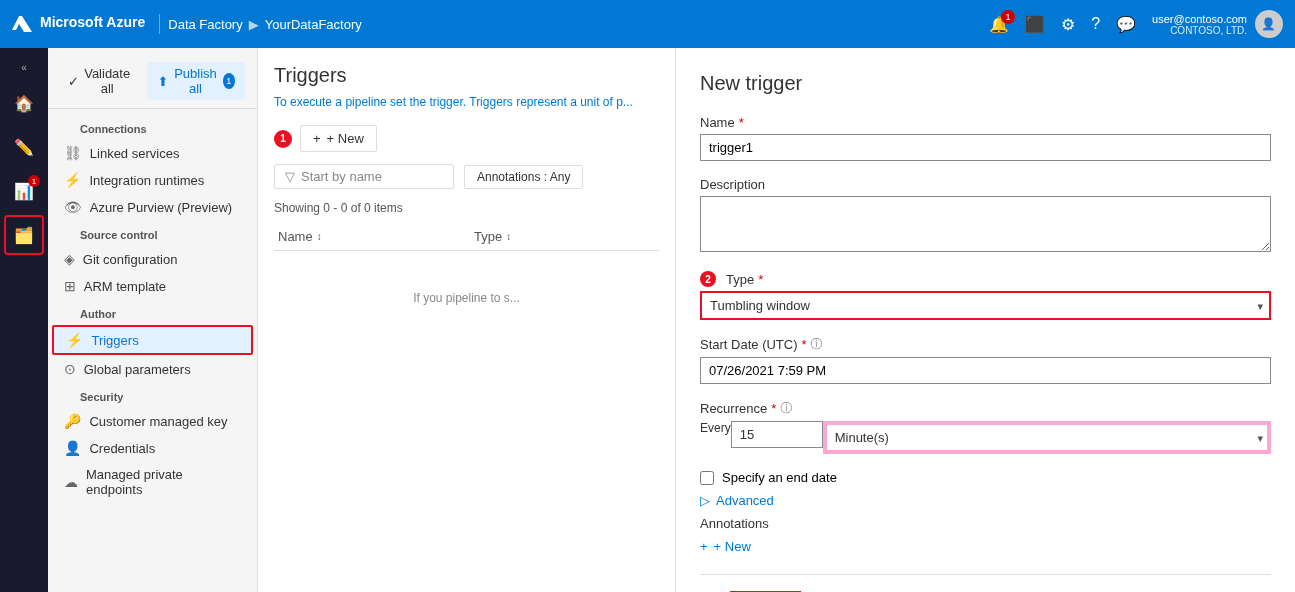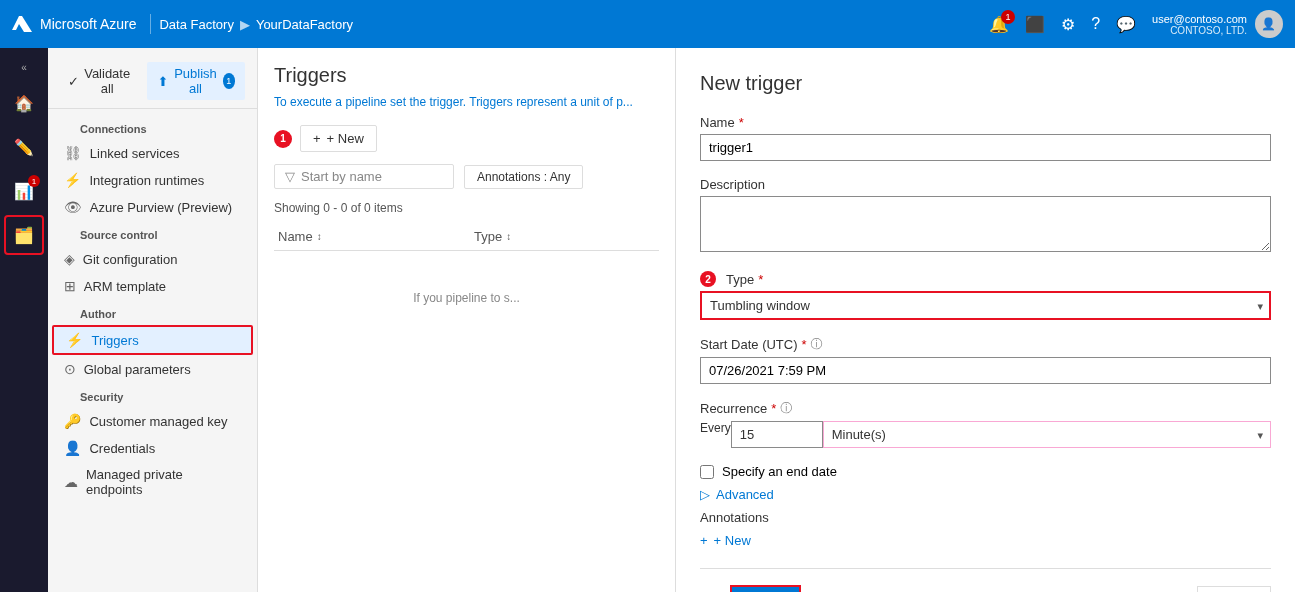--- a/index.html
+++ b/index.html
@@ -8,21 +8,21 @@
     
     .top-bar {
       height: 48px;
       background: #0078d4;
       display: flex;
       align-items: center;
       padding: 0 12px;
       flex-shrink: 0;
       color: white;
     }
-    .top-bar-brand { display: flex; align-items: center; gap: 8px; font-size: 15px; font-weight: 400; border-right: 1px solid rgba(255,255,255,0.4); padding-right: 14px; margin-right: 8px; }
+    .top-bar-brand { display: flex; align-items: flex-start; gap: 8px; font-size: 15px; font-weight: 700; border-right: 1px solid rgba(255,255,255,0.4); padding-right: 14px; margin-right: 8px; }
     .top-bar-brand span { font-size: 14px; }
     .breadcrumb { display: flex; align-items: center; gap: 6px; color: white; font-size: 13px; }
     .breadcrumb-sep { opacity: 0.7; }
     .top-bar-right { margin-left: auto; display: flex; align-items: center; gap: 16px; }
     .top-bar-icon { position: relative; cursor: pointer; color: white; font-size: 16px; }
     .badge { position: absolute; top: -5px; right: -6px; background: #c00; color: white; border-radius: 50%; width: 14px; height: 14px; font-size: 9px; display: flex; align-items: center; justify-content: center; }
     .user-info { display: flex; align-items: center; gap: 8px; font-size: 12px; color: white; }
     .user-avatar { width: 28px; height: 28px; border-radius: 50%; background: #ccc; display: flex; align-items: center; justify-content: center; font-size: 12px; color: #333; }
 
     
@@ -109,21 +109,21 @@
     .form-input { width: 100%; border: 1px solid #8a8a8a; padding: 5px 8px; font-size: 13px; color: #000000; outline: none; }
     .form-textarea { width: 100%; border: 1px solid #8a8a8a; padding: 5px 8px; font-size: 13px; color: #333; resize: vertical; min-height: 56px; outline: none; }
     .form-select-wrap { position: relative; }
     .form-select-highlighted { border: 2px solid #e81123 !important; }
     .form-select { width: 100%; border: 1px solid #8a8a8a; padding: 5px 8px; font-size: 13px; color: #333; appearance: none; background: white; outline: none; }
     .select-arrow { position: absolute; right: 8px; top: 50%; transform: translateY(-50%); pointer-events: none; font-size: 11px; color: #555; }
     .recurrence-row { display: flex; align-items: flex-start; gap: 0; }
     .recurrence-label { font-size: 12px; color: #333; }
     .recurrence-input { border: 1px solid #8a8a8a; padding: 5px 8px; font-size: 13px; color: #333; width: 92px; outline: none; }
     .recurrence-select-wrap { position: relative; flex: 1; }
-    .recurrence-select { width: 100%; border: 1px solid #f9a8d4; padding: 5px 8px; font-size: 13px; color: #333; appearance: none; background: white; outline: none; }
+    .recurrence-select { width: 100%; border: 4px solid #f9a8d4; padding: 5px 8px; font-size: 13px; color: #333; appearance: none; background: white; outline: none; }
     .checkbox-row { display: flex; align-items: center; gap: 8px; margin: 8px 0; }
     .checkbox-row input { width: 14px; height: 14px; }
     .advanced-row { display: flex; align-items: center; gap: 6px; color: #0078d4; cursor: pointer; font-size: 13px; margin: 8px 0; }
     .annotations-section { margin-top: 8px; }
     .annotations-title { font-size: 13px; color: #333; margin-bottom: 8px; }
     .add-annotation { display: inline-flex; align-items: center; gap: 6px; color: #0078d4; cursor: pointer; font-size: 13px; }
     .panel-footer { display: flex; align-items: center; gap: 12px; margin-top: 20px; padding-top: 16px; border-top: 1px solid #ddd; }
     .ok-btn { background: #0078d4; color: white; border: none; padding: 6px 24px; font-size: 13px; cursor: pointer; border: 2px solid #e81123; }
     .cancel-btn { background: white; color: #333; border: 1px solid #ddd; padding: 6px 16px; font-size: 13px; cursor: pointer; margin-left: auto; }
     .info-icon { font-size: 12px; color: #888; cursor: pointer; }

